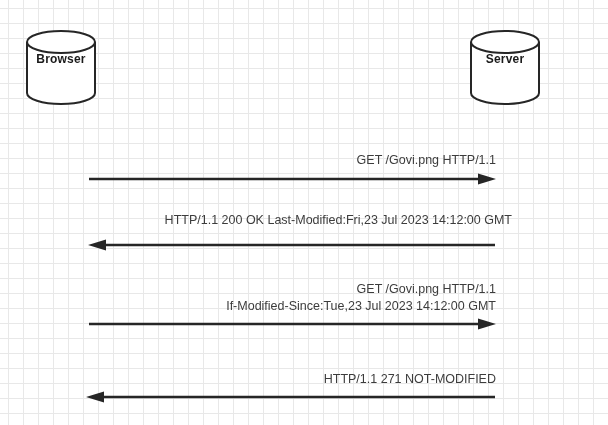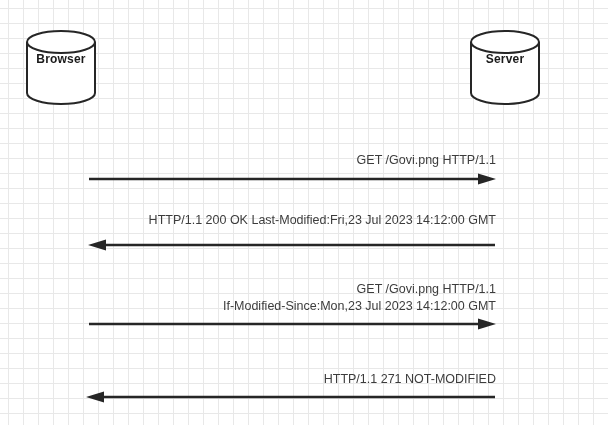--- a/index.html
+++ b/index.html
@@ -98,32 +98,32 @@
     <div class="msg-label" style="left:0; top:0; width:408px;">GET /Govi.png  HTTP/1.1</div>
     <div class="msg-arrow" style="left:0; top:20px; width:408px;">
       <svg width="408" height="14" viewBox="0 0 408 14">
         <line x1="1" y1="7" x2="392" y2="7" stroke="#262626" stroke-width="2.4"></line>
         <path d="M408,7 L390,1.5 L390,12.5 Z" fill="#262626"></path>
       </svg>
     </div>
   </div>
 
   <div class="msg" id="msg-2" style="left:88px; top:212px; width:408px;">
-    <div class="msg-label" style="left:0; top:0; width:408px;">HTTP/1.1 200 OK Last-Modified:Fri,23 Jul 2023 14:12:00 GMT</div>
+    <div class="msg-label" style="left:16px; top:0; width:408px;">HTTP/1.1 200 OK Last-Modified:Fri,23 Jul 2023 14:12:00 GMT</div>
     <div class="msg-arrow" style="left:0; top:26px; width:408px;">
       <svg width="408" height="14" viewBox="0 0 408 14">
         <line x1="16" y1="7" x2="407" y2="7" stroke="#262626" stroke-width="2.4"></line>
         <path d="M0,7 L18,1.5 L18,12.5 Z" fill="#262626"></path>
       </svg>
     </div>
   </div>
 
   <div class="msg" id="msg-3" style="left:88px; top:281px; width:408px;">
     <div class="msg-label" style="left:0; top:0; width:408px;">GET /Govi.png  HTTP/1.1</div>
-    <div class="msg-label" style="left:0; top:17px; width:408px;">If-Modified-Since:Mon,23 Jul 2023 14:12:00 GMT</div>
+    <div class="msg-label" style="left:0; top:17px; width:408px;">If-Modified-Since:Tue,23 Jul 2023 14:12:00 GMT</div>
     <div class="msg-arrow" style="left:0; top:36px; width:408px;">
       <svg width="408" height="14" viewBox="0 0 408 14">
         <line x1="1" y1="7" x2="392" y2="7" stroke="#262626" stroke-width="2.4"></line>
         <path d="M408,7 L390,1.5 L390,12.5 Z" fill="#262626"></path>
       </svg>
     </div>
   </div>
 
   <div class="msg" id="msg-4" style="left:86px; top:371px; width:410px;">
     <div class="msg-label" style="left:0; top:0; width:410px;">HTTP/1.1 271 NOT-MODIFIED</div>

